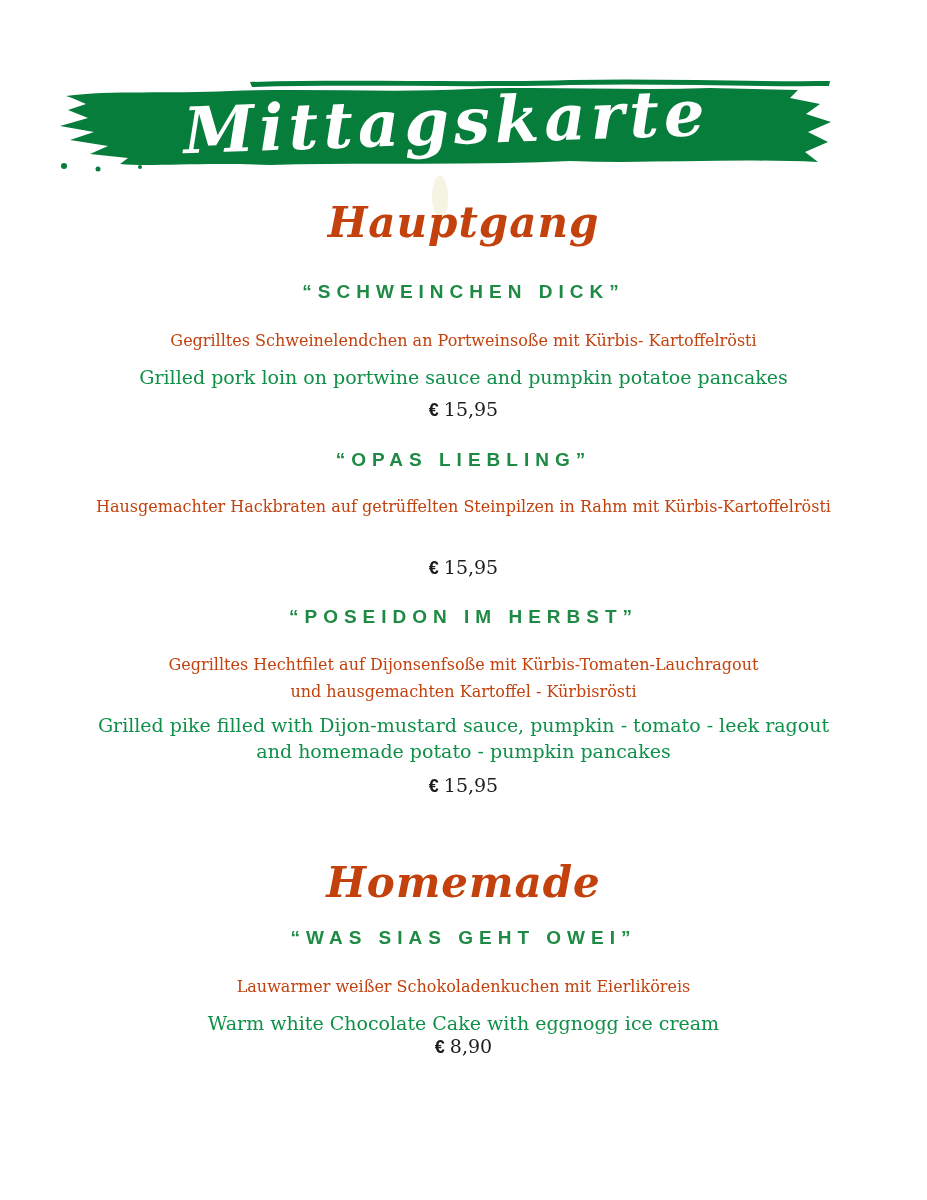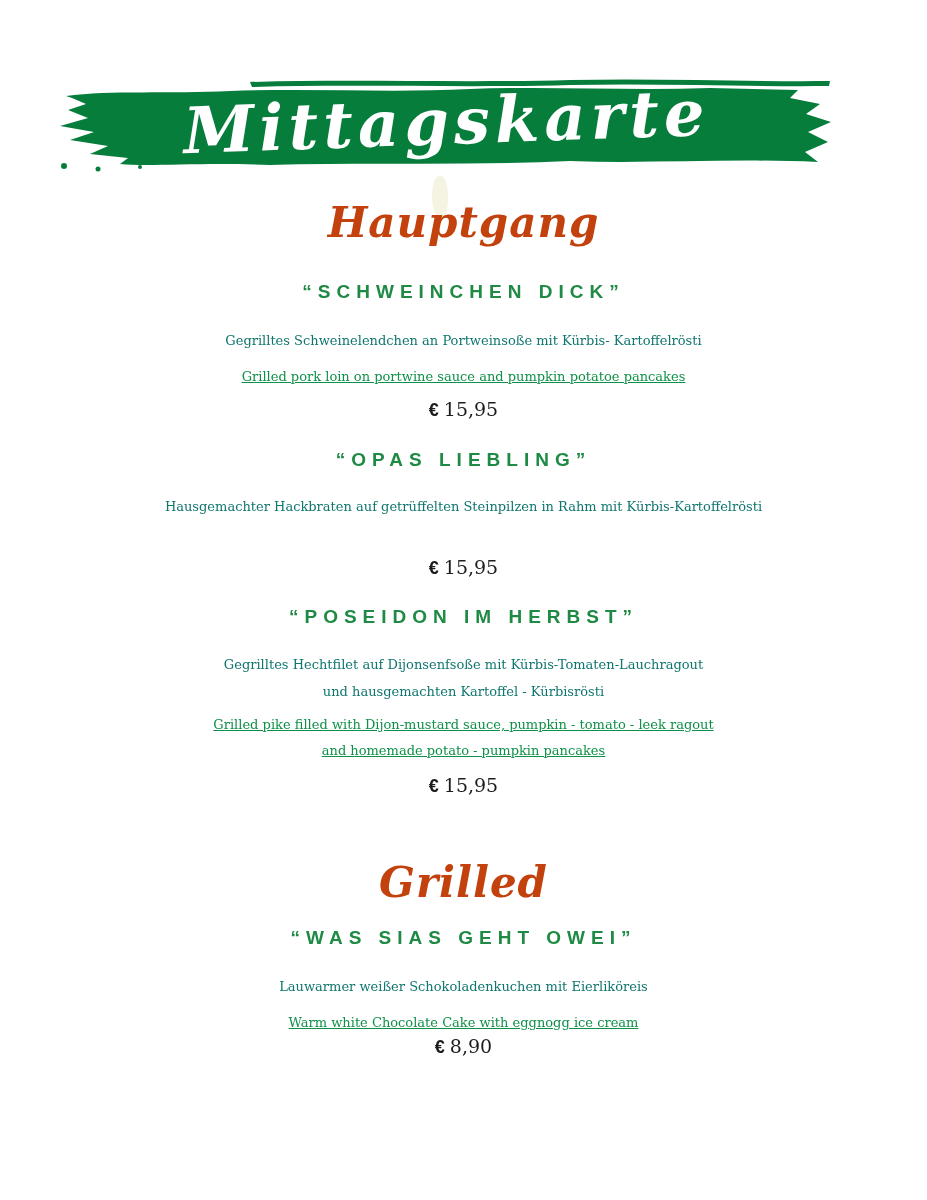--- a/index.html
+++ b/index.html
@@ -62,31 +62,30 @@
   }
   
   .item-title {
     font-family: "Liberation Sans", sans-serif;
     font-weight: 700;
     font-size: 19px;
     letter-spacing: 6px;
     color: #1e8a44;
   }
   .desc-de {
-    font-size: 13px;
+    font-size: 16px;
     line-height: 27px;
-    color: #0f766e;
+    color: #c2410c;
     white-space: pre-line;
   }
   .desc-en {
-    font-size: 13px;
+    font-size: 19px;
     line-height: 26px;
     color: #0f9048;
     white-space: pre-line;
-    text-decoration: underline;
   }
   .price {
     font-size: 19px;
     color: #1c1c1c;
   }
   .price .cur {
     font-family: "Liberation Sans", sans-serif;
     font-weight: 800;
     font-size: 18px;
     margin-right: 5px;
@@ -135,21 +134,21 @@
 
   <div class="block item-title" style="top:606px;">“POSEIDON IM HERBST”</div>
   <div class="block desc-de" style="top:651px;">Gegrilltes Hechtfilet auf Dijonsenfsoße mit Kürbis-Tomaten-Lauchragout
 und hausgemachten Kartoffel - Kürbisrösti</div>
   <div class="block desc-en" style="top:712px;">Grilled pike filled with Dijon-mustard sauce, pumpkin - tomato - leek ragout
 and homemade potato - pumpkin pancakes</div>
   <div class="block price" style="top:774px;">
     <span class="cur">€</span><span>15,95</span>
   </div>
 
-  <div class="block script-heading" style="top:858px;">Grilled</div>
+  <div class="block script-heading" style="top:858px;">Homemade</div>
 
   <div class="block item-title" style="top:927px;">“WAS SIAS GEHT OWEI”</div>
   <div class="block desc-de" style="top:973px;">Lauwarmer weißer Schokoladenkuchen mit Eierliköreis</div>
   <div class="block desc-en" style="top:1010px;">Warm white Chocolate Cake with eggnogg ice cream</div>
   <div class="block price" style="top:1035px;">
     <span class="cur">€</span><span>8,90</span>
   </div>
 
 </div>
 

